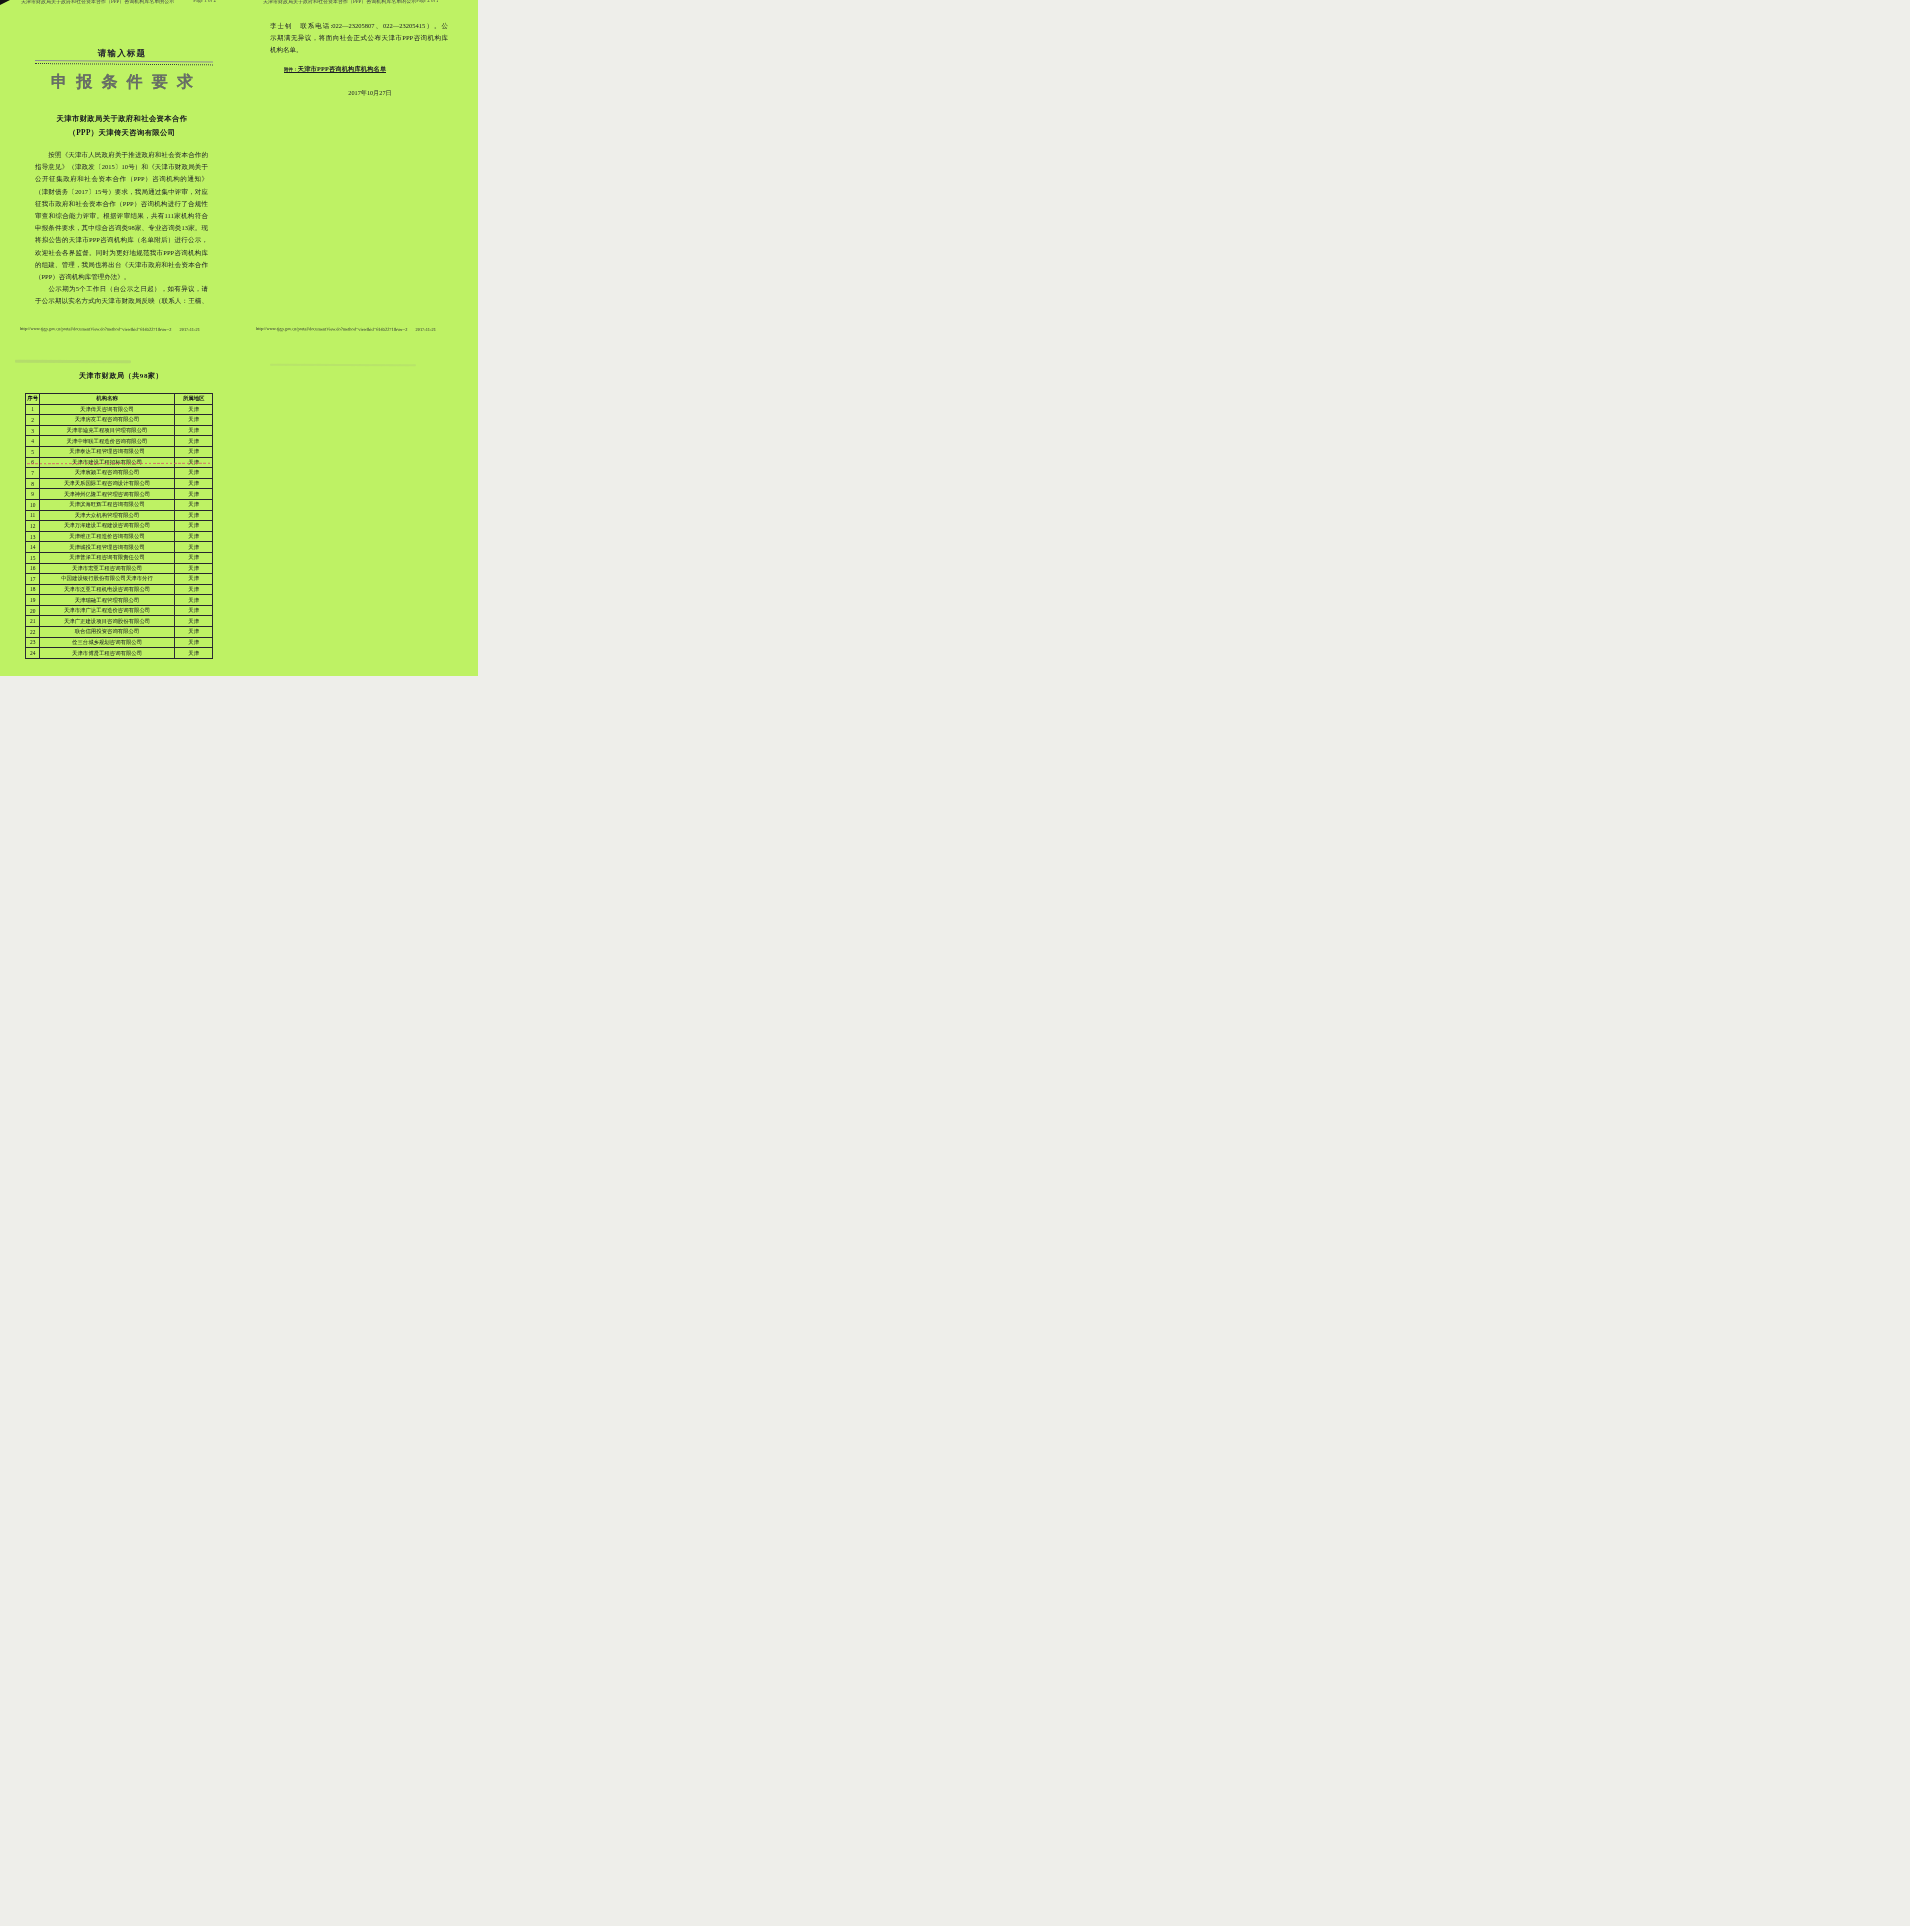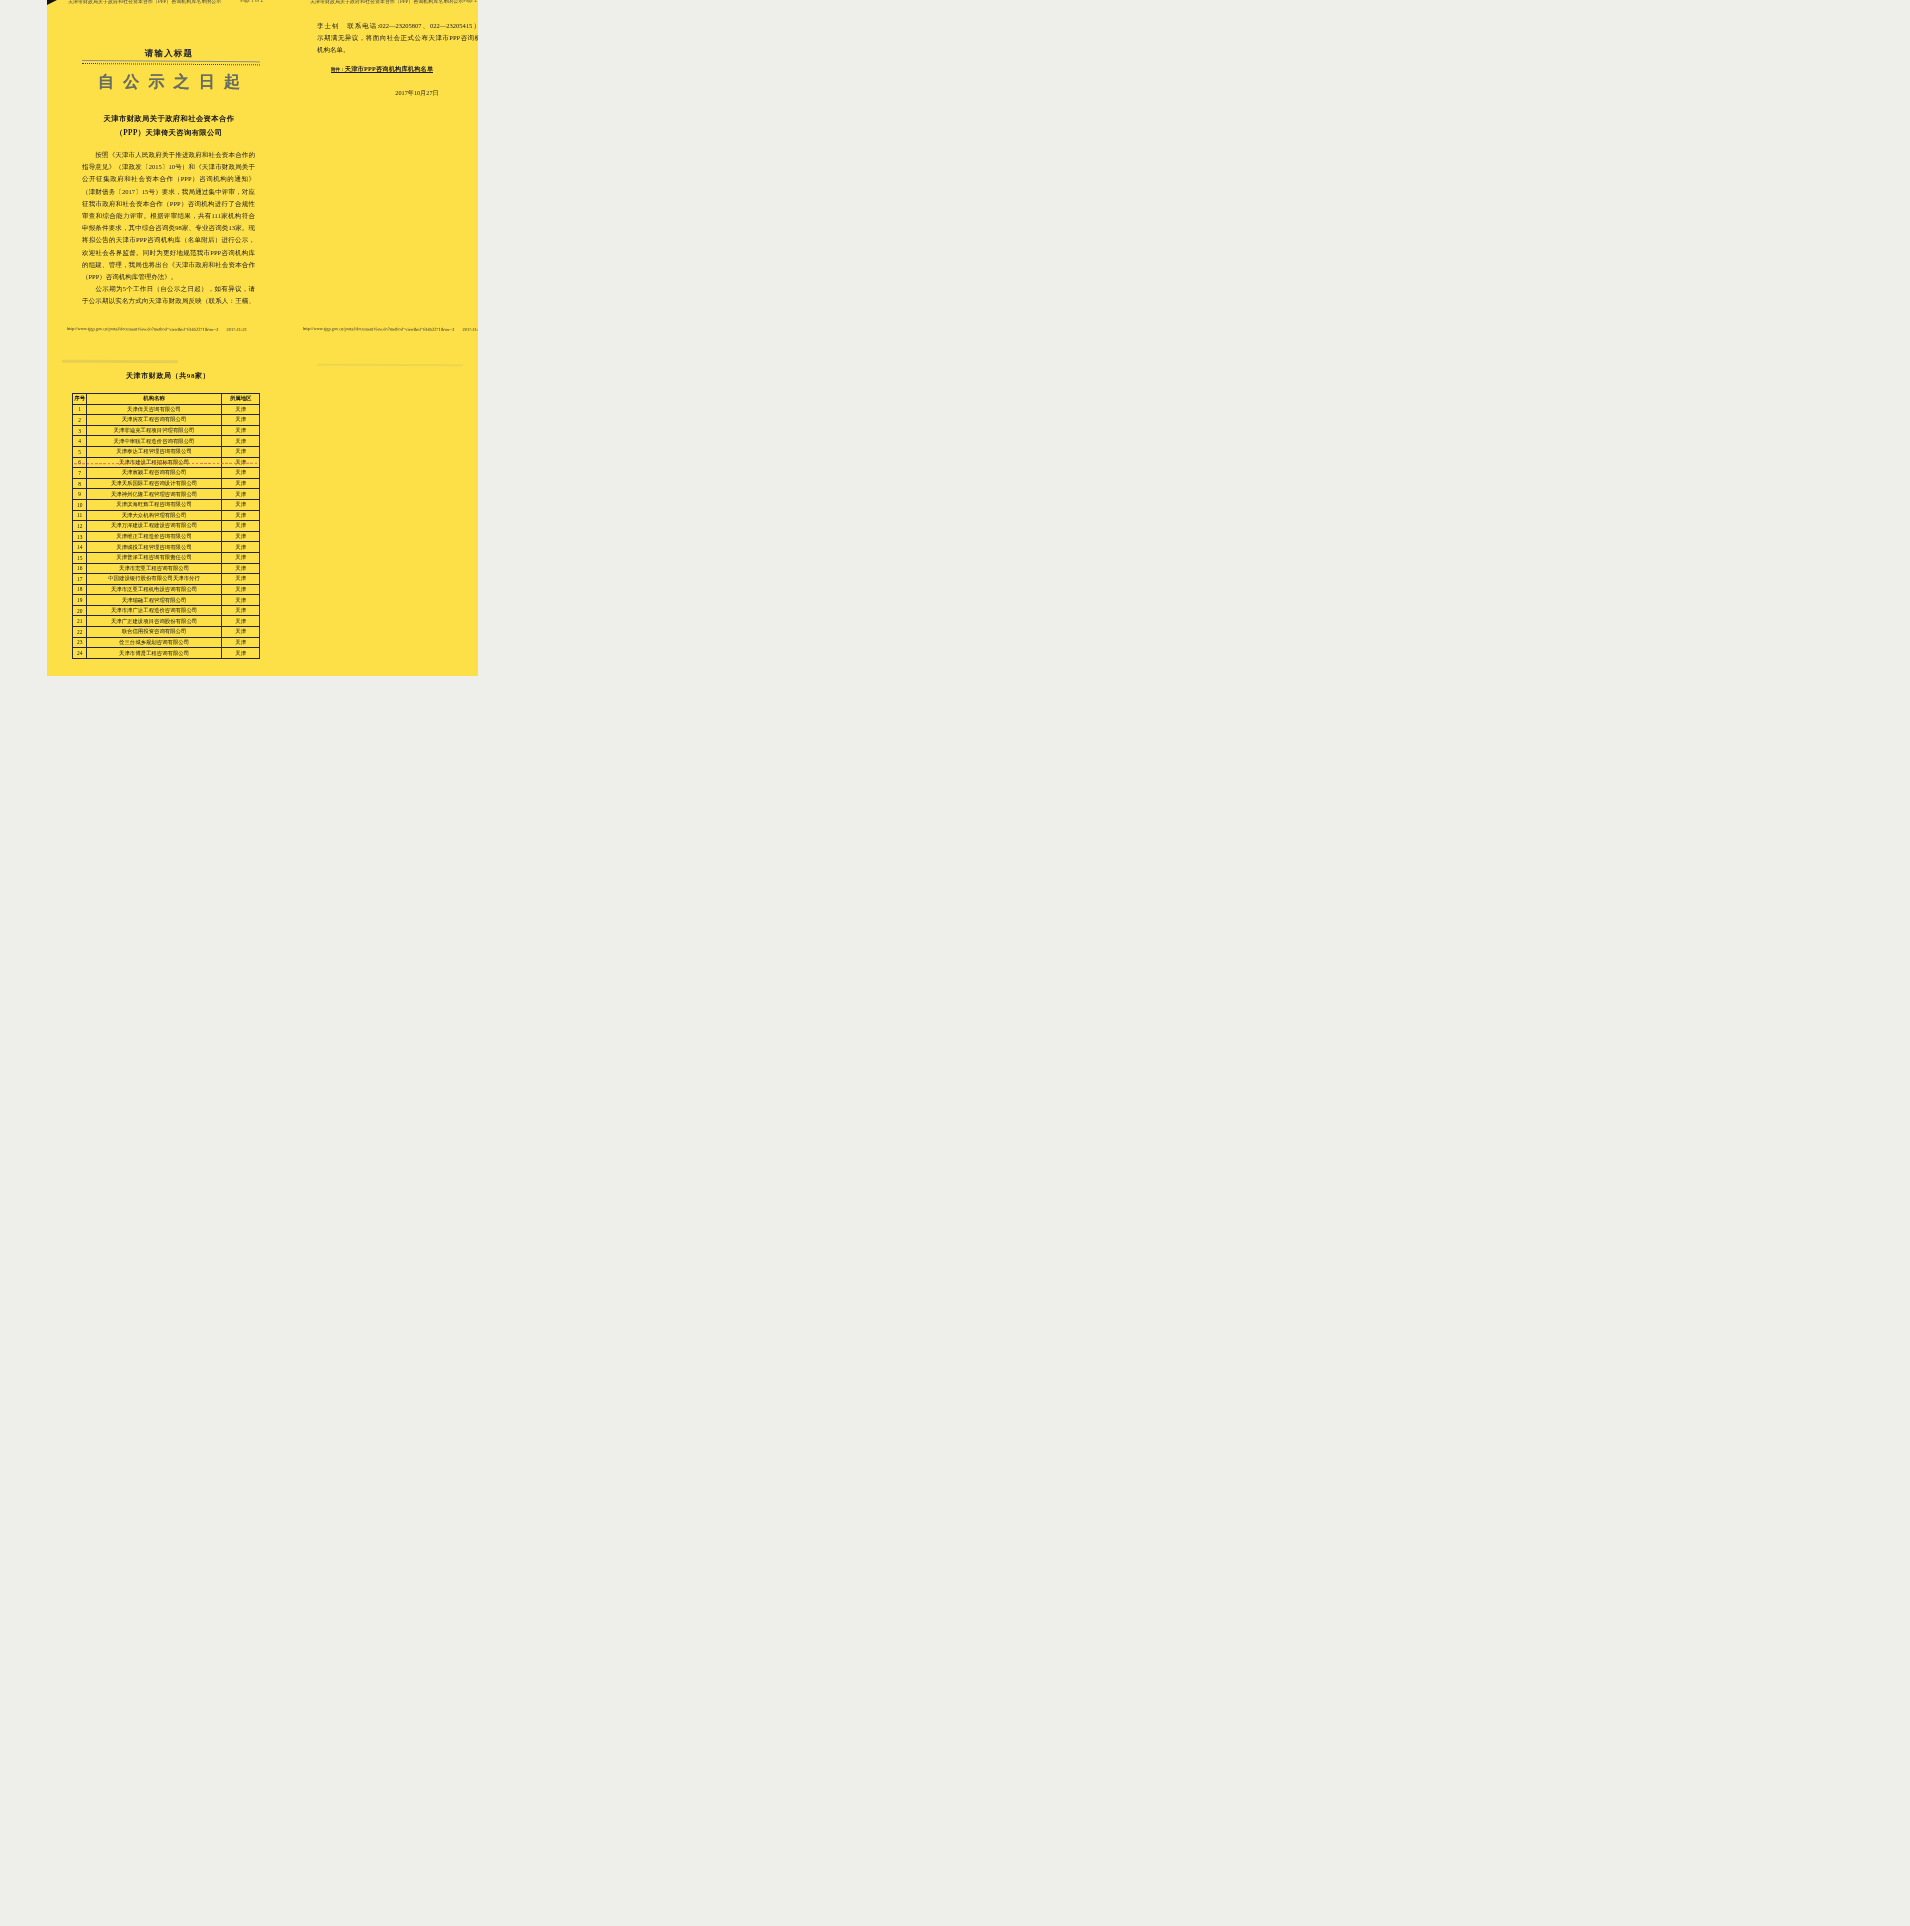--- a/index.html
+++ b/index.html
@@ -4,21 +4,21 @@
 <style>
   html,body { margin:0; padding:0; }
   body {
     width:478px; height:676px;
     background:#eeeeea;
     font-family:"Liberation Serif","DejaVu Serif",serif;
     color:#1c1c28;
     overflow:hidden;
     position:relative;
   }
-  .canvas { position:absolute; inset:0; background:#fde047; overflow:hidden;margin-left:47px; }
+  .canvas { position:absolute; inset:0; background:#bef264; overflow:hidden; }
 
   
   .corner-mark { position:absolute; left:0; top:0; width:10px; height:5px;
     background:#141414; clip-path:polygon(0 0,100% 0,0 100%); }
   .smudge { position:absolute; border-radius:1.2px; }
   .smudge.s1 { left:14.6px; top:360px; width:116px; height:2.7px; background:rgba(140,140,135,.20); transform:rotate(.3deg); }
   .smudge.s2 { left:270px; top:364px; width:146px; height:2.3px; background:rgba(150,150,145,.14); transform:rotate(.2deg); }
 
   
   .pg-header { position:absolute; top:0; height:4.2px; overflow:hidden;
@@ -86,21 +86,21 @@
   <div class="smudge s1"></div>
   <div class="smudge s2"></div>
 
   <div class="pg-header" id="hdr1">
     <span>天津市财政局关于政府和社会资本合作（PPP）咨询机构库名单的公示</span>
     <span>Page 1 of 2</span>
   </div>
 
   <div class="ph-title">请输入标题</div>
   <div class="rule"></div>
-  <div class="agency">自公示之日起</div>
+  <div class="agency">申报条件要求</div>
 
   <div class="doc-title">
     <div>天津市财政局关于政府和社会资本合作</div>
     <div>（PPP）天津倚天咨询有限公司</div>
   </div>
 
   <div class="body-block" id="p1-body">
       <div class="body-line">　　按照《天津市人民政府关于推进政府和社会资本合作的</div>
       <div class="body-line">指导意见》（津政发〔2015〕10号）和《天津市财政局关于</div>
       <div class="body-line">公开征集政府和社会资本合作（PPP）咨询机构的通知》</div>

